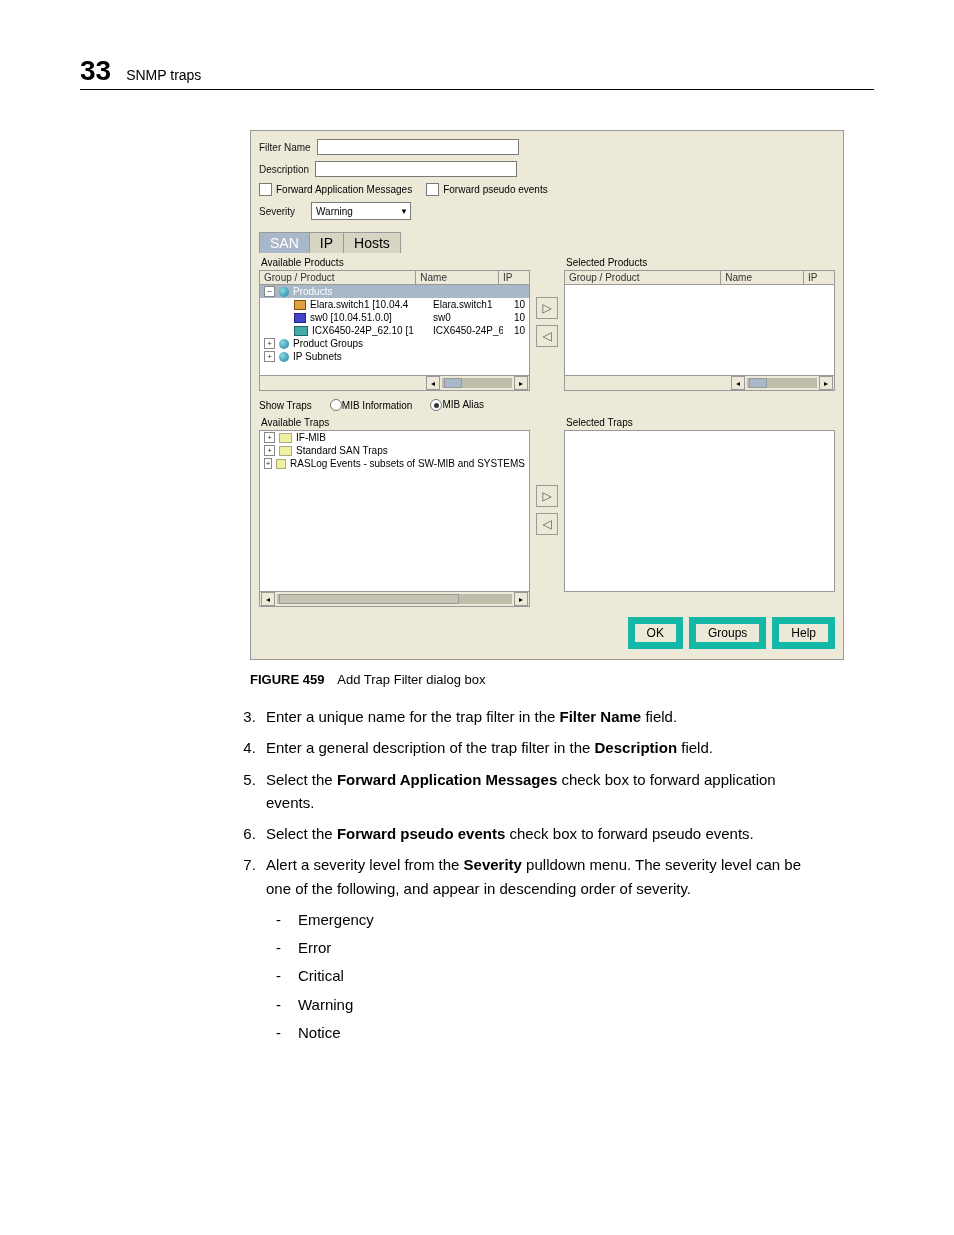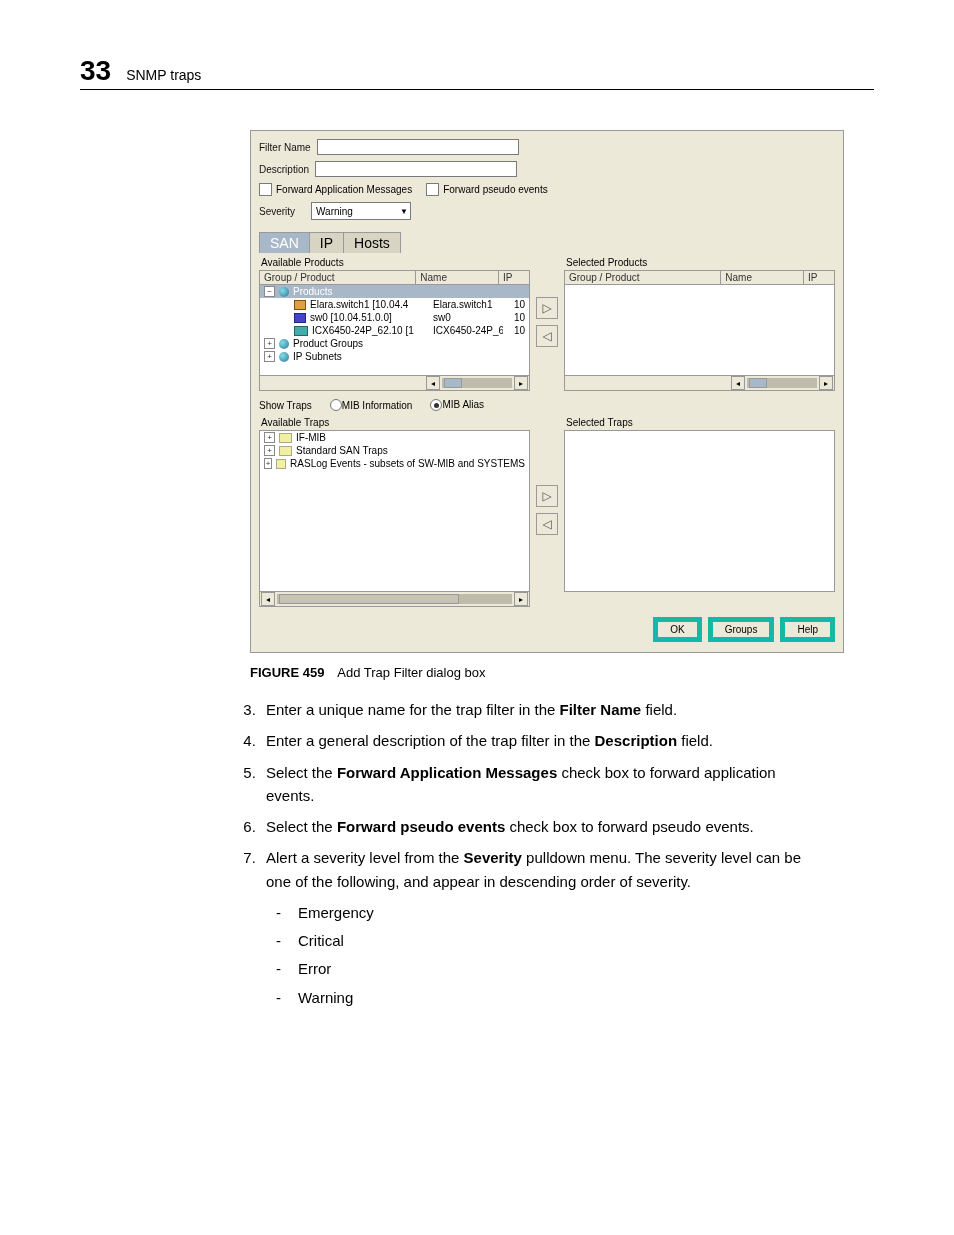--- a/index.html
+++ b/index.html
@@ -250,24 +250,24 @@
     width: 5px; height: 5px; border-radius: 50%;
     background: #333;
   }
   .footer-btns {
     display: flex;
     justify-content: flex-end;
     gap: 6px;
     margin-top: 10px;
   }
   .dlgbtn {
-    border: 5px solid #14b8a6;
+    border: 7px solid #14b8a6;
     background: #ece9d9;
     padding: 2px 12px;
-    font-size: 10px;
+    font-size: 12px;
   }
   .fig-caption {
     margin-left: 170px;
     font-size: 13px;
     margin-bottom: 18px;
   }
   .fig-caption .figlab {
     font-weight: bold;
     margin-right: 10px;
   }
@@ -503,20 +503,21 @@
     <li>
       <span>Select the </span><span class="b">Forward Application Messages</span><span> check box to forward application events.</span>
     </li>
     <li>
       <span>Select the </span><span class="b">Forward pseudo events</span><span> check box to forward pseudo events.</span>
     </li>
     <li>
       <span>Alert a severity level from the </span><span class="b">Severity</span><span> pulldown menu. The severity level can be one of the following, and appear in descending order of severity.</span>
       <ul class="sublist">
         <li>Emergency</li>
+        <li>Error</li>
         <li>Critical</li>
-        <li>Error</li>
         <li>Warning</li>
+        <li>Notice</li>
       </ul>
     </li>
   </ol>
 
 </div>
 
 </body></html>

